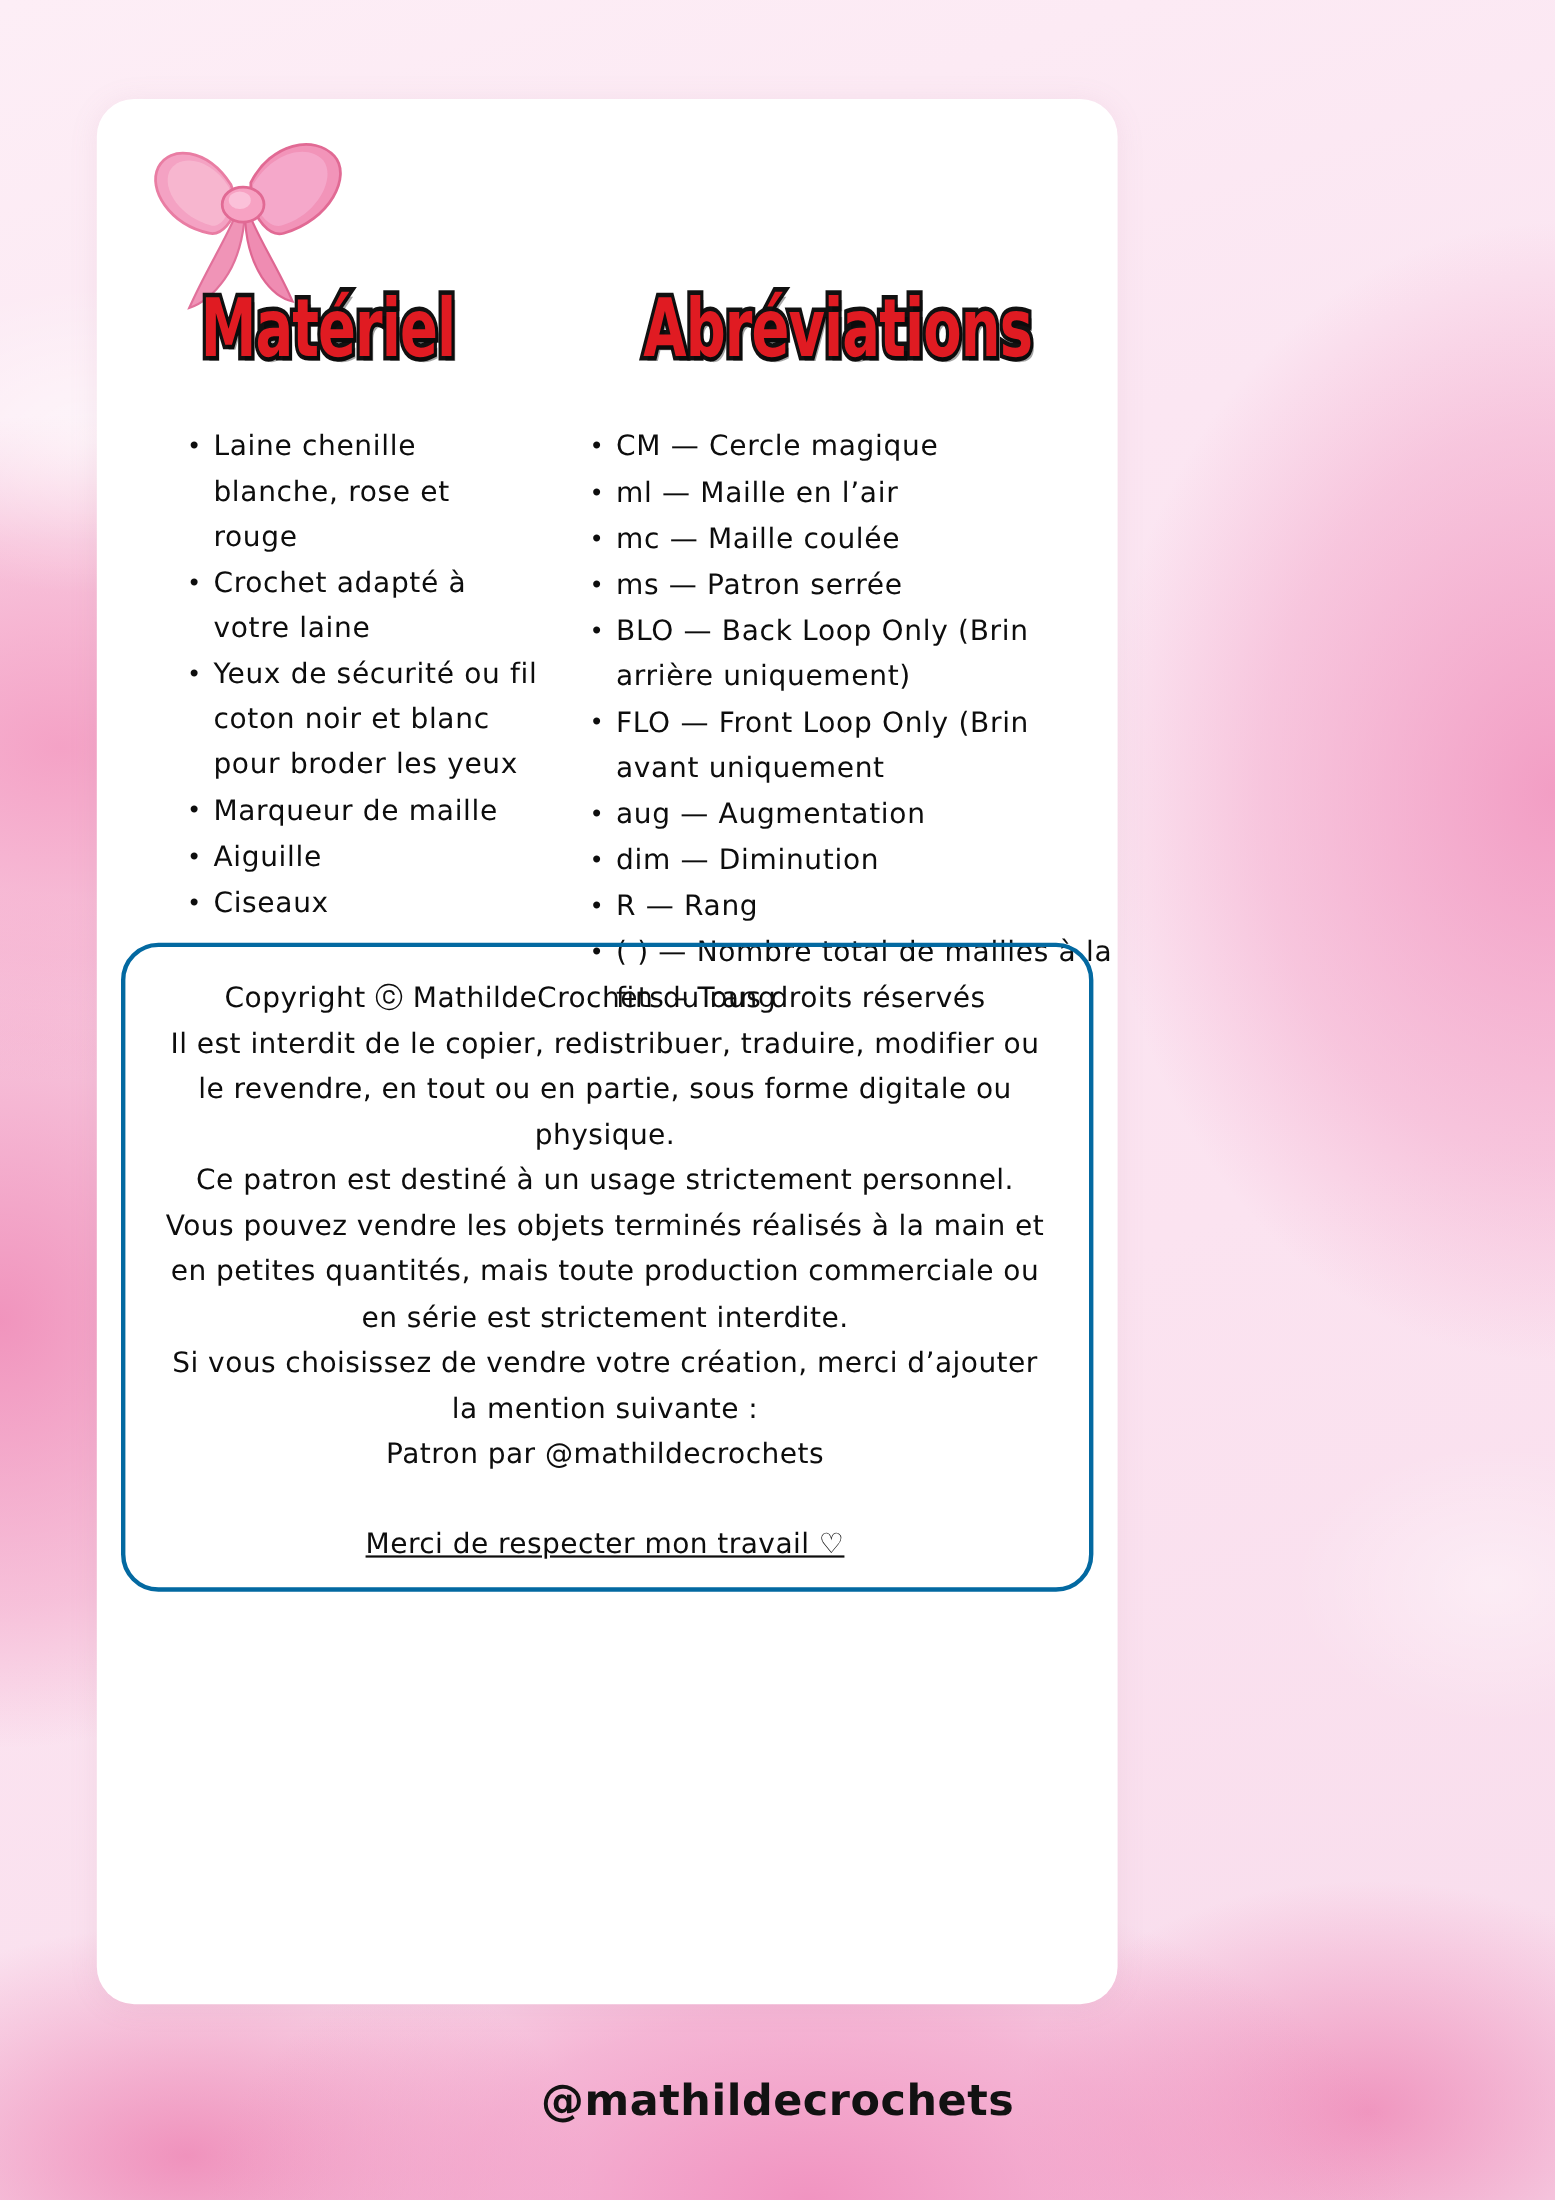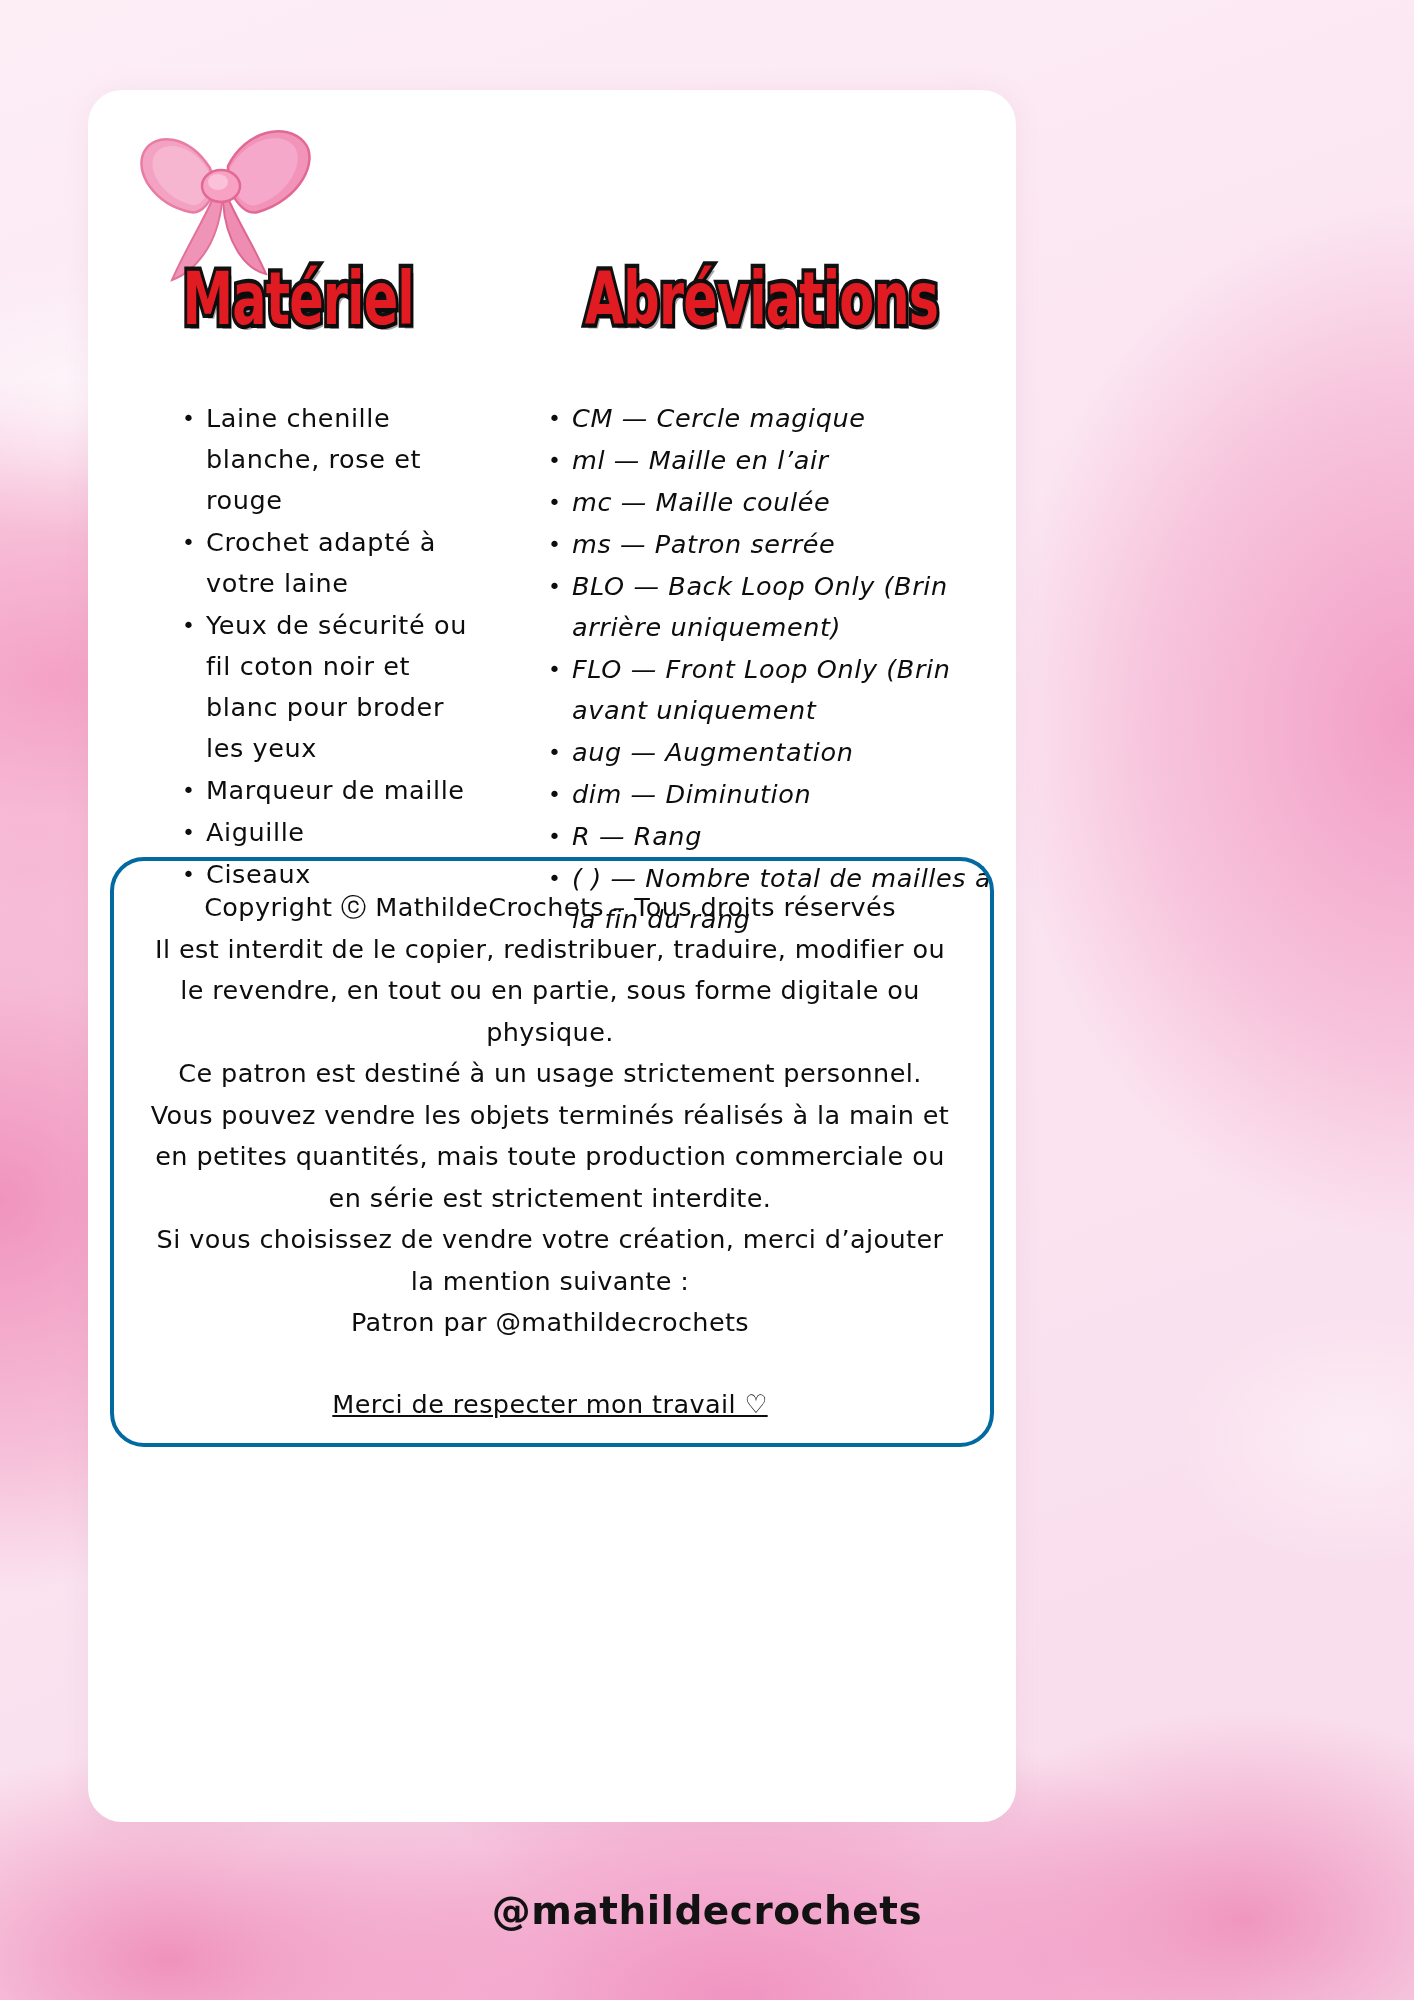--- a/index.html
+++ b/index.html
@@ -94,24 +94,24 @@
   
   .lists-row {
     position: absolute;
     top: 296px;
     left: 0;
     width: 928px;
     display: flex;
     align-items: flex-start;
   }
   .list-col.left  { width: 406px; padding-left: 60px; box-sizing: border-box; }
-  .list-col.right { width: 522px; padding-left: 20px; box-sizing: border-box; font-style: italic; }
+  .list-col.right { width: 522px; padding-left: 20px; box-sizing: border-box; }
 
   ul.bullets {
-    margin: 12px;
+    margin: 0;
     padding: 0 0 0 26px;
     list-style: none;
   }
   ul.bullets li {
     position: relative;
     font-family: "DejaVu Sans", sans-serif;
     font-size: 25.5px;
     line-height: 41px;
     color: #0d0d0d;
     margin-bottom: 1px;

